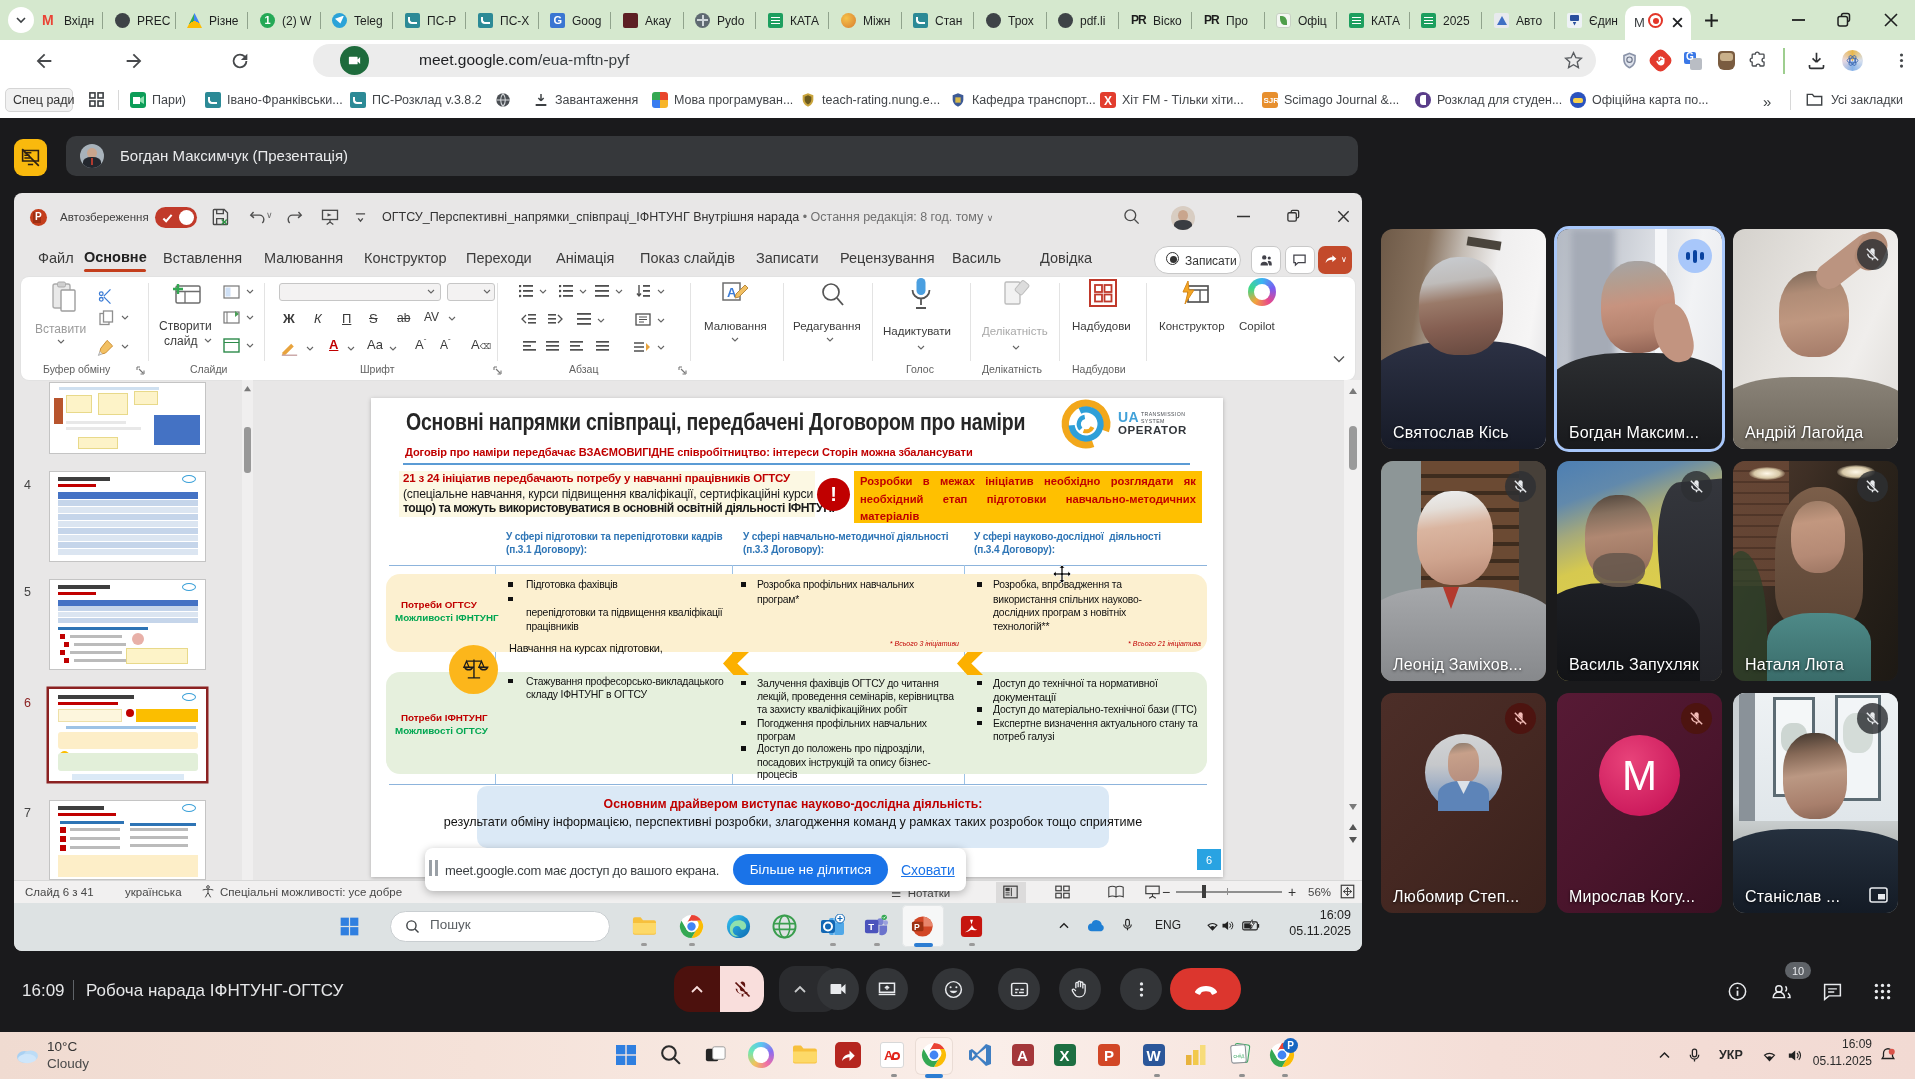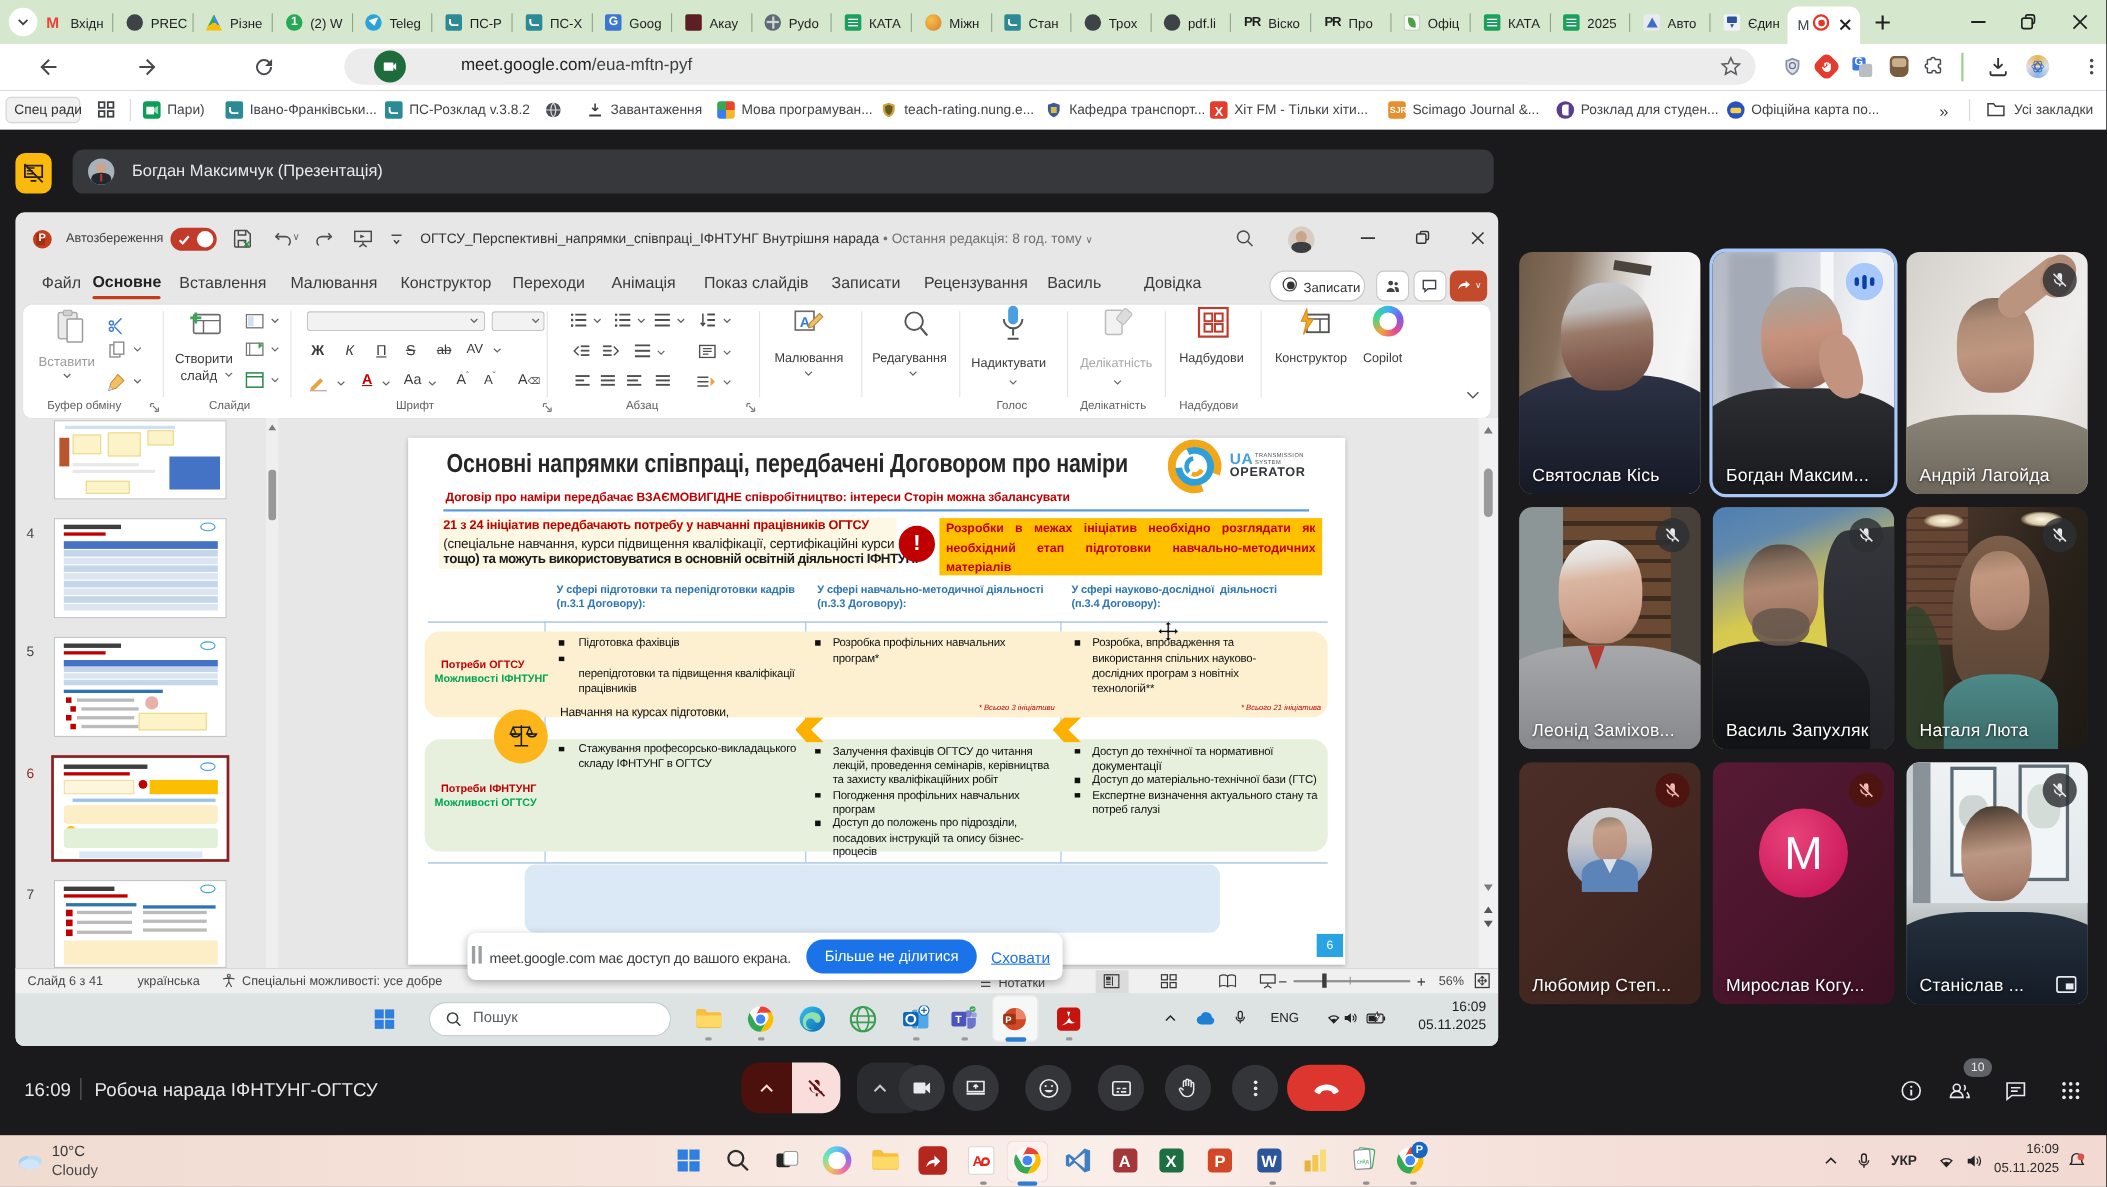--- a/index.html
+++ b/index.html
@@ -810,20 +810,22 @@
         <span class="abs" style="left:386px;top:371px;font-size:10.4px;color:#111;white-space:nowrap;letter-spacing:-0.2px;">процесів</span>
         <span class="abs" style="left:606px;top:282.5px;width:4.5px;height:4.5px;background:#111;"></span>
         <span class="abs" style="left:622px;top:279.5px;font-size:10.4px;color:#111;white-space:nowrap;letter-spacing:-0.2px;">Доступ до технічної та нормативної</span>
         <span class="abs" style="left:622px;top:293px;font-size:11px;color:#111;white-space:nowrap;letter-spacing:-0.2px;">документації</span>
         <span class="abs" style="left:606px;top:309px;width:4.5px;height:4.5px;background:#111;"></span>
         <span class="abs" style="left:622px;top:306px;font-size:10.4px;color:#111;white-space:nowrap;letter-spacing:-0.2px;">Доступ до матеріально-технічної бази (ГТС)</span>
         <span class="abs" style="left:606px;top:322.5px;width:4.5px;height:4.5px;background:#111;"></span>
         <span class="abs" style="left:622px;top:319.5px;font-size:10.4px;color:#111;white-space:nowrap;letter-spacing:-0.2px;">Експертне визначення актуального стану та</span>
         <span class="abs" style="left:622px;top:333px;font-size:10.4px;color:#111;white-space:nowrap;letter-spacing:-0.2px;">потреб галузі</span>
         <div class="abs" style="left:106px;top:388px;width:632px;height:62px;border-radius:10px;background:#dbe9f6;"></div>
+        <span class="abs" style="left:106px;top:399px;width:632px;text-align:center;font-size:12.3px;font-weight:bold;color:#c00000;">Основним драйвером виступає науково-дослідна діяльність:</span>
+        <span class="abs" style="left:-60px;top:417px;width:964px;text-align:center;font-size:12.6px;color:#111;white-space:nowrap;">результати обміну інформацією, перспективні розробки, злагодження команд у рамках таких розробок тощо сприятиме</span>
         <svg class="abs" style="left:680px;top:166px;" width="22" height="22" viewBox="0 0 22 22">
           <path d="M11 1l3 3h-2v5h5V7l3 3-3 3v-2h-5v5h2l-3 3-3-3h2v-5H5v2l-3-3 3-3v2h5V4H8z" fill="#111" stroke="#fff" stroke-width="0.7"></path>
         </svg>
       </div>
 
     <div class="abs" style="left:1330px;top:187px;width:18px;height:500px;background:#f2f1f1;"></div>
     <svg class="abs" style="left:1334px;top:194px;" width="10" height="8" viewBox="0 0 10 8">
         <path d="M5 1L9 7H1z" fill="#7a7a7a"></path>
       </svg>
     <div class="abs" style="left:1335px;top:233px;width:8px;height:44px;border-radius:4px;background:#9a9a9a;"></div>

